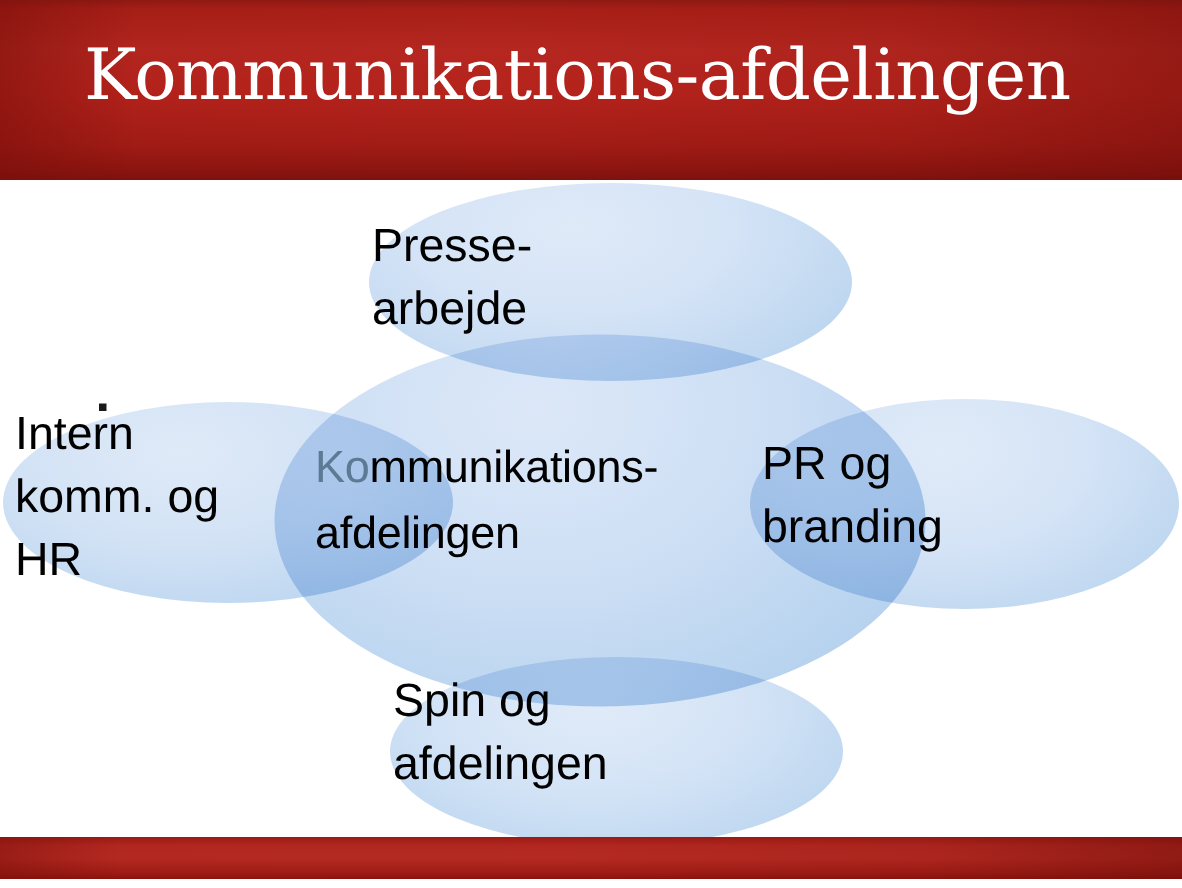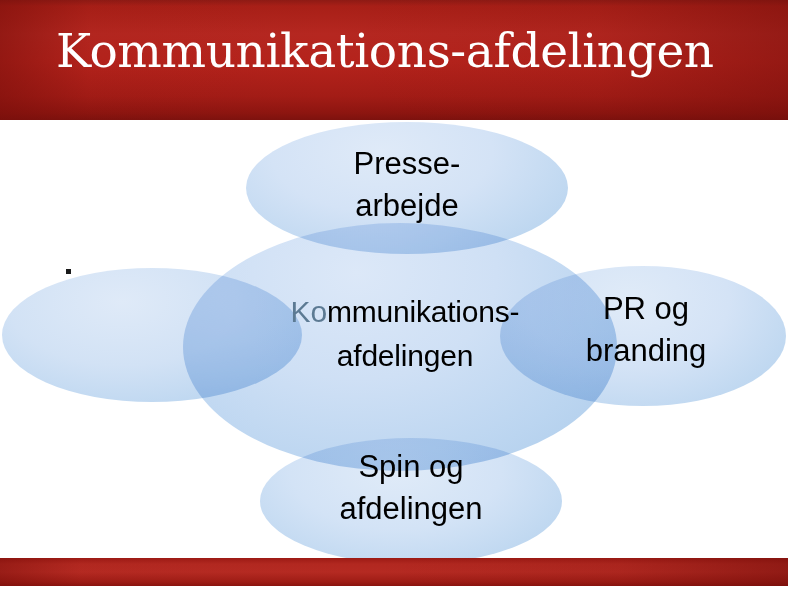--- a/index.html
+++ b/index.html
@@ -169,21 +169,20 @@
     position: absolute;
     left: 0;
     top: 0;
     width: 788px;
     height: 592px;
     z-index: 6;
     pointer-events: none;
   }
   .lbl {
     position: absolute;
-    text-align: center;
     color: #000000;
     font-family: "Liberation Sans", sans-serif;
     font-size: 31px;
     line-height: 42px;
     white-space: pre-line;
   }
   .lbl-top    { left: 248px; top: 143px; width: 318px; }
   .lbl-left   { left:  10px; top: 268px; width: 280px; }
   .lbl-right  { left: 508px; top: 288px; width: 276px; }
   .lbl-bottom { left: 262px; top: 446px; width: 298px; }
@@ -230,20 +229,23 @@
 
     <div class="bubble petal-center"></div>
 
   </div>
 
   <div class="label-layer">
 
     <div class="lbl lbl-top">Presse-
 arbejde</div>
 
+    <div class="lbl lbl-left">Intern
+komm. og
+HR</div>
 
     <div class="lbl lbl-right">PR og
 branding</div>
 
     <div class="lbl lbl-bottom">Spin og
 afdelingen</div>
 
     <div class="lbl lbl-center"><span class="faded">Ko</span><span>mmunikations-
 afdelingen</span></div>
 

